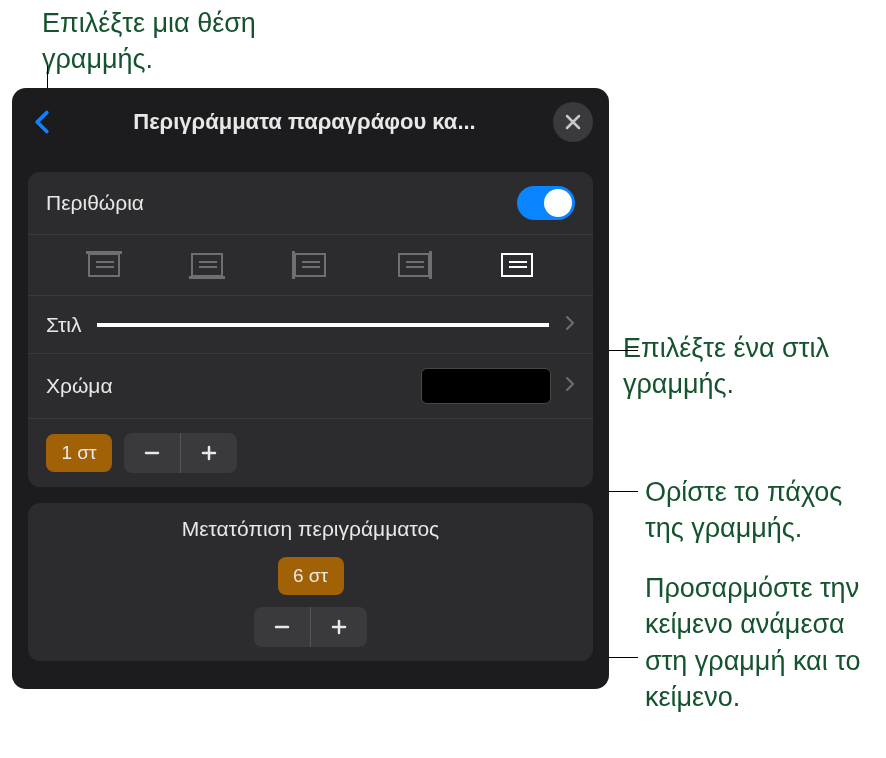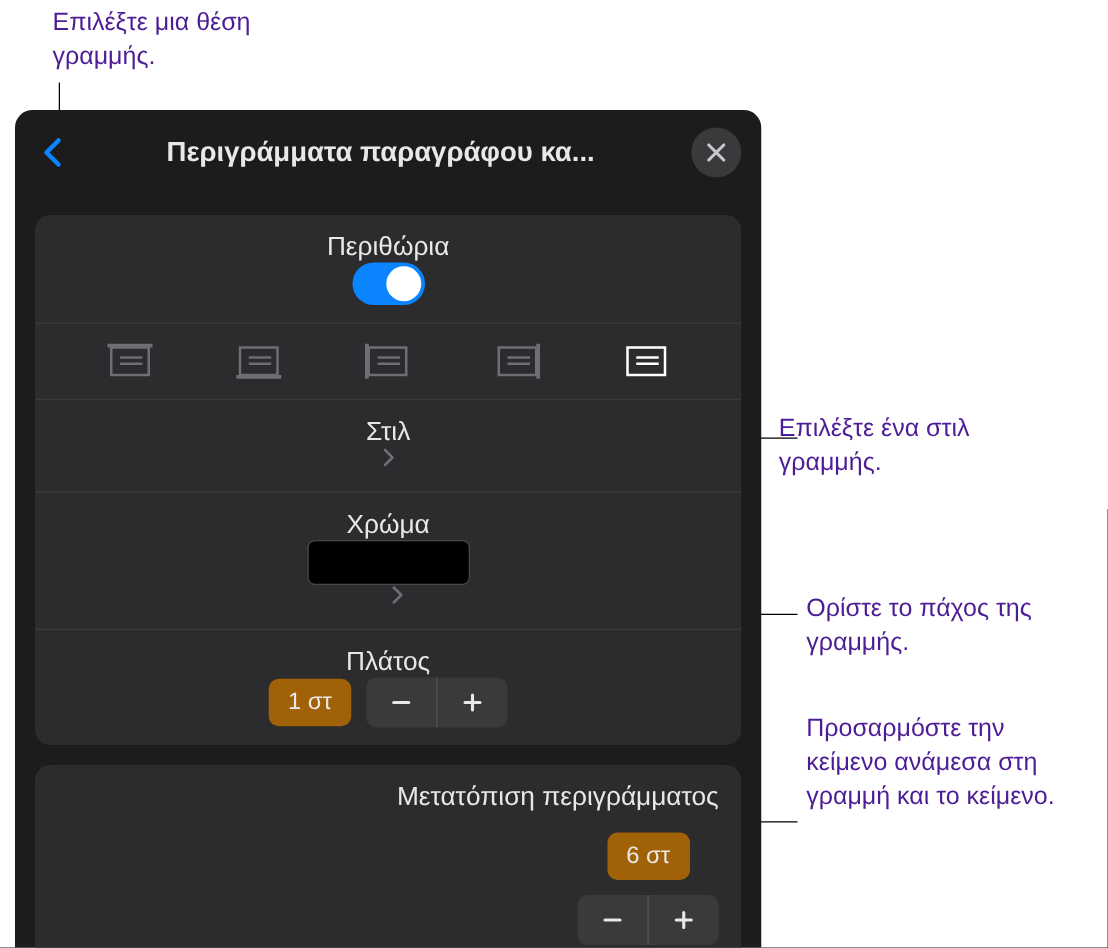--- a/index.html
+++ b/index.html
@@ -5,23 +5,23 @@
 * { margin: 0; padding: 0; box-sizing: border-box; }
 body {
   background: #fff;
   font-family: -apple-system, BlinkMacSystemFont, "Segoe UI", Helvetica, Arial, sans-serif;
   width: 886px;
   height: 758px;
   position: relative;
 }
 .callout {
   position: absolute;
-  font-size: 20px;
+  font-size: 27px;
   line-height: 1.35;
-  color: #4c1d95;
+  color: #14532d;
 }
 .callout-line {
   position: absolute;
   background: #000;
 }
 .panel {
   position: absolute;
   left: 12px;
   top: 88px;
   width: 597px;
@@ -72,21 +72,20 @@
   background: #2c2c2e;
   border-radius: 12px;
   overflow: hidden;
 }
 .row {
   display: flex;
   align-items: center;
   padding: 14px 18px;
   min-height: 58px;
   border-top: 1px solid #3a3a3c;
-  flex-direction: column;
 }
 .row:first-child { border-top: none; }
 .row-label {
   font-size: 21px;
   color: #e8e8e8;
   flex: 1;
 }
 .toggle {
   width: 58px;
   height: 34px;
@@ -180,21 +179,21 @@
   height: 40px;
   display: flex;
   align-items: center;
   justify-content: center;
   color: #e8e8e8;
 }
 .step-btn svg { stroke: currentColor; }
 .step-sep { width:1px; background:#555; }
 .offset-section .row {
   flex-direction: column;
-  align-items: flex-end;
+  align-items: center;
   gap: 16px;
   border-top:none;
 }
 .offset-controls {
   display:flex;
   gap:12px;
   align-items:center;
   flex-direction:column;
 }
 </style>
@@ -272,21 +271,20 @@
     <div class="row">
       <div class="row-label">Χρώμα</div>
       <div class="color-swatch"></div>
       <div class="chevron" style="margin-left:14px;">
         <svg width="10" height="16" viewBox="0 0 10 16">
             <path d="M2 2 L8 8 L2 14" stroke="#6e6e73" stroke-width="2" fill="none" stroke-linecap="round" stroke-linejoin="round"></path>
           </svg>
       </div>
     </div>
     <div class="row">
-      <div class="row-label">Πλάτος</div>
       <div class="stepper-group">
         <div class="value-box">1 στ</div>
         <div class="stepper">
           <div class="step-btn">
             <svg width="20" height="20" viewBox="0 0 20 20">
                 <path d="M4 10 H16" stroke-width="2.5" stroke-linecap="round"></path>
               </svg>
           </div>
           <div class="step-sep"></div>
           <div class="step-btn">

